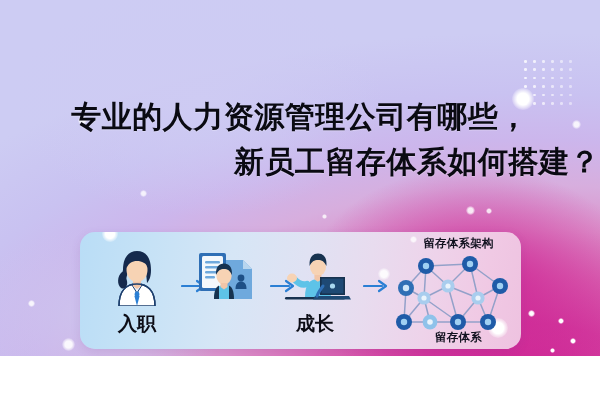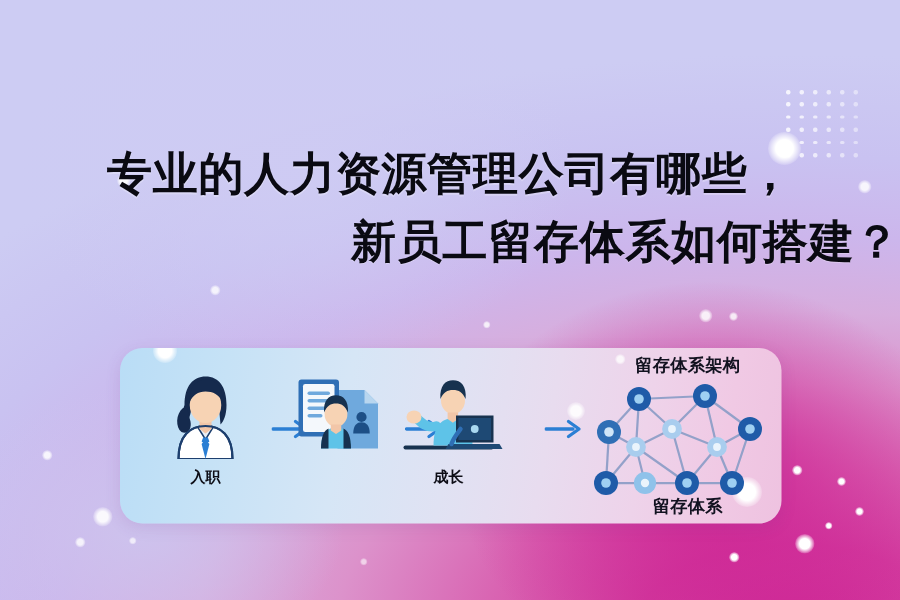--- a/index.html
+++ b/index.html
@@ -7,21 +7,21 @@
   html, body {
     width: 600px;
     height: 400px;
     overflow: hidden;
     font-family: "Liberation Sans", "DejaVu Sans", sans-serif;
   }
 
   #poster {
     position: relative;
     width: 600px;
-    height: 400px;
+    height: 356px;
     overflow: hidden;
     background:
       radial-gradient(120% 95% at 88% 104%, #cf2a97 0%, #d23a9e 14%, #d964b2 28%, #dc92cb 42%, #d7aede 55%, #ccb6ec 68%, #c9c2f1 82%, #cdccf3 100%);
     text-decoration: underline;
   }
 
   
   .wash-tl {
     position: absolute;
     left: -10%;
@@ -133,21 +133,21 @@
     text-align: center;
   }
   .step-art {
     height: 62px;
     display: flex;
     align-items: flex-end;
     justify-content: center;
   }
   .step-label {
     margin-top: 5px;
-    font-size: 10px;
+    font-size: 19px;
     font-weight: bold;
     color: #0d0d16;
   }
   .arrow {
     position: absolute;
     top: 46px;
     width: 26px;
     height: 16px;
   }
 
@@ -313,21 +313,21 @@
         </div>
       </div>
 
       <div class="arrow" style="left:190px;">
         <svg width="26" height="16" viewBox="0 0 26 16">
           <path d="M1 8 H19" stroke="#2b7fd4" stroke-width="2.2" stroke-linecap="round"></path>
           <path d="M16 3 L23 8 L16 13" fill="none" stroke="#2b7fd4" stroke-width="2.2" stroke-linecap="round" stroke-linejoin="round"></path>
         </svg>
       </div>
 
-      <div class="step" style="left:176px;">
+      <div class="step" style="left:192px;">
         <div class="step-art">
           <svg width="76" height="60" viewBox="0 0 76 60">
 
             <rect x="8" y="51" width="60" height="2.6" rx="1.3" fill="#17324f"></rect>
 
             <path d="M28 51 C28 38 33 33 41 33 C49 33 54 38 54 51 Z" fill="#5ec3e8"></path>
 
             <path d="M30 38 C24 40 20 36 17 33" fill="none" stroke="#5ec3e8" stroke-width="6.4" stroke-linecap="round"></path>
             <ellipse cx="15" cy="32" rx="5" ry="4.4" fill="#f7d3b4"></ellipse>
 

